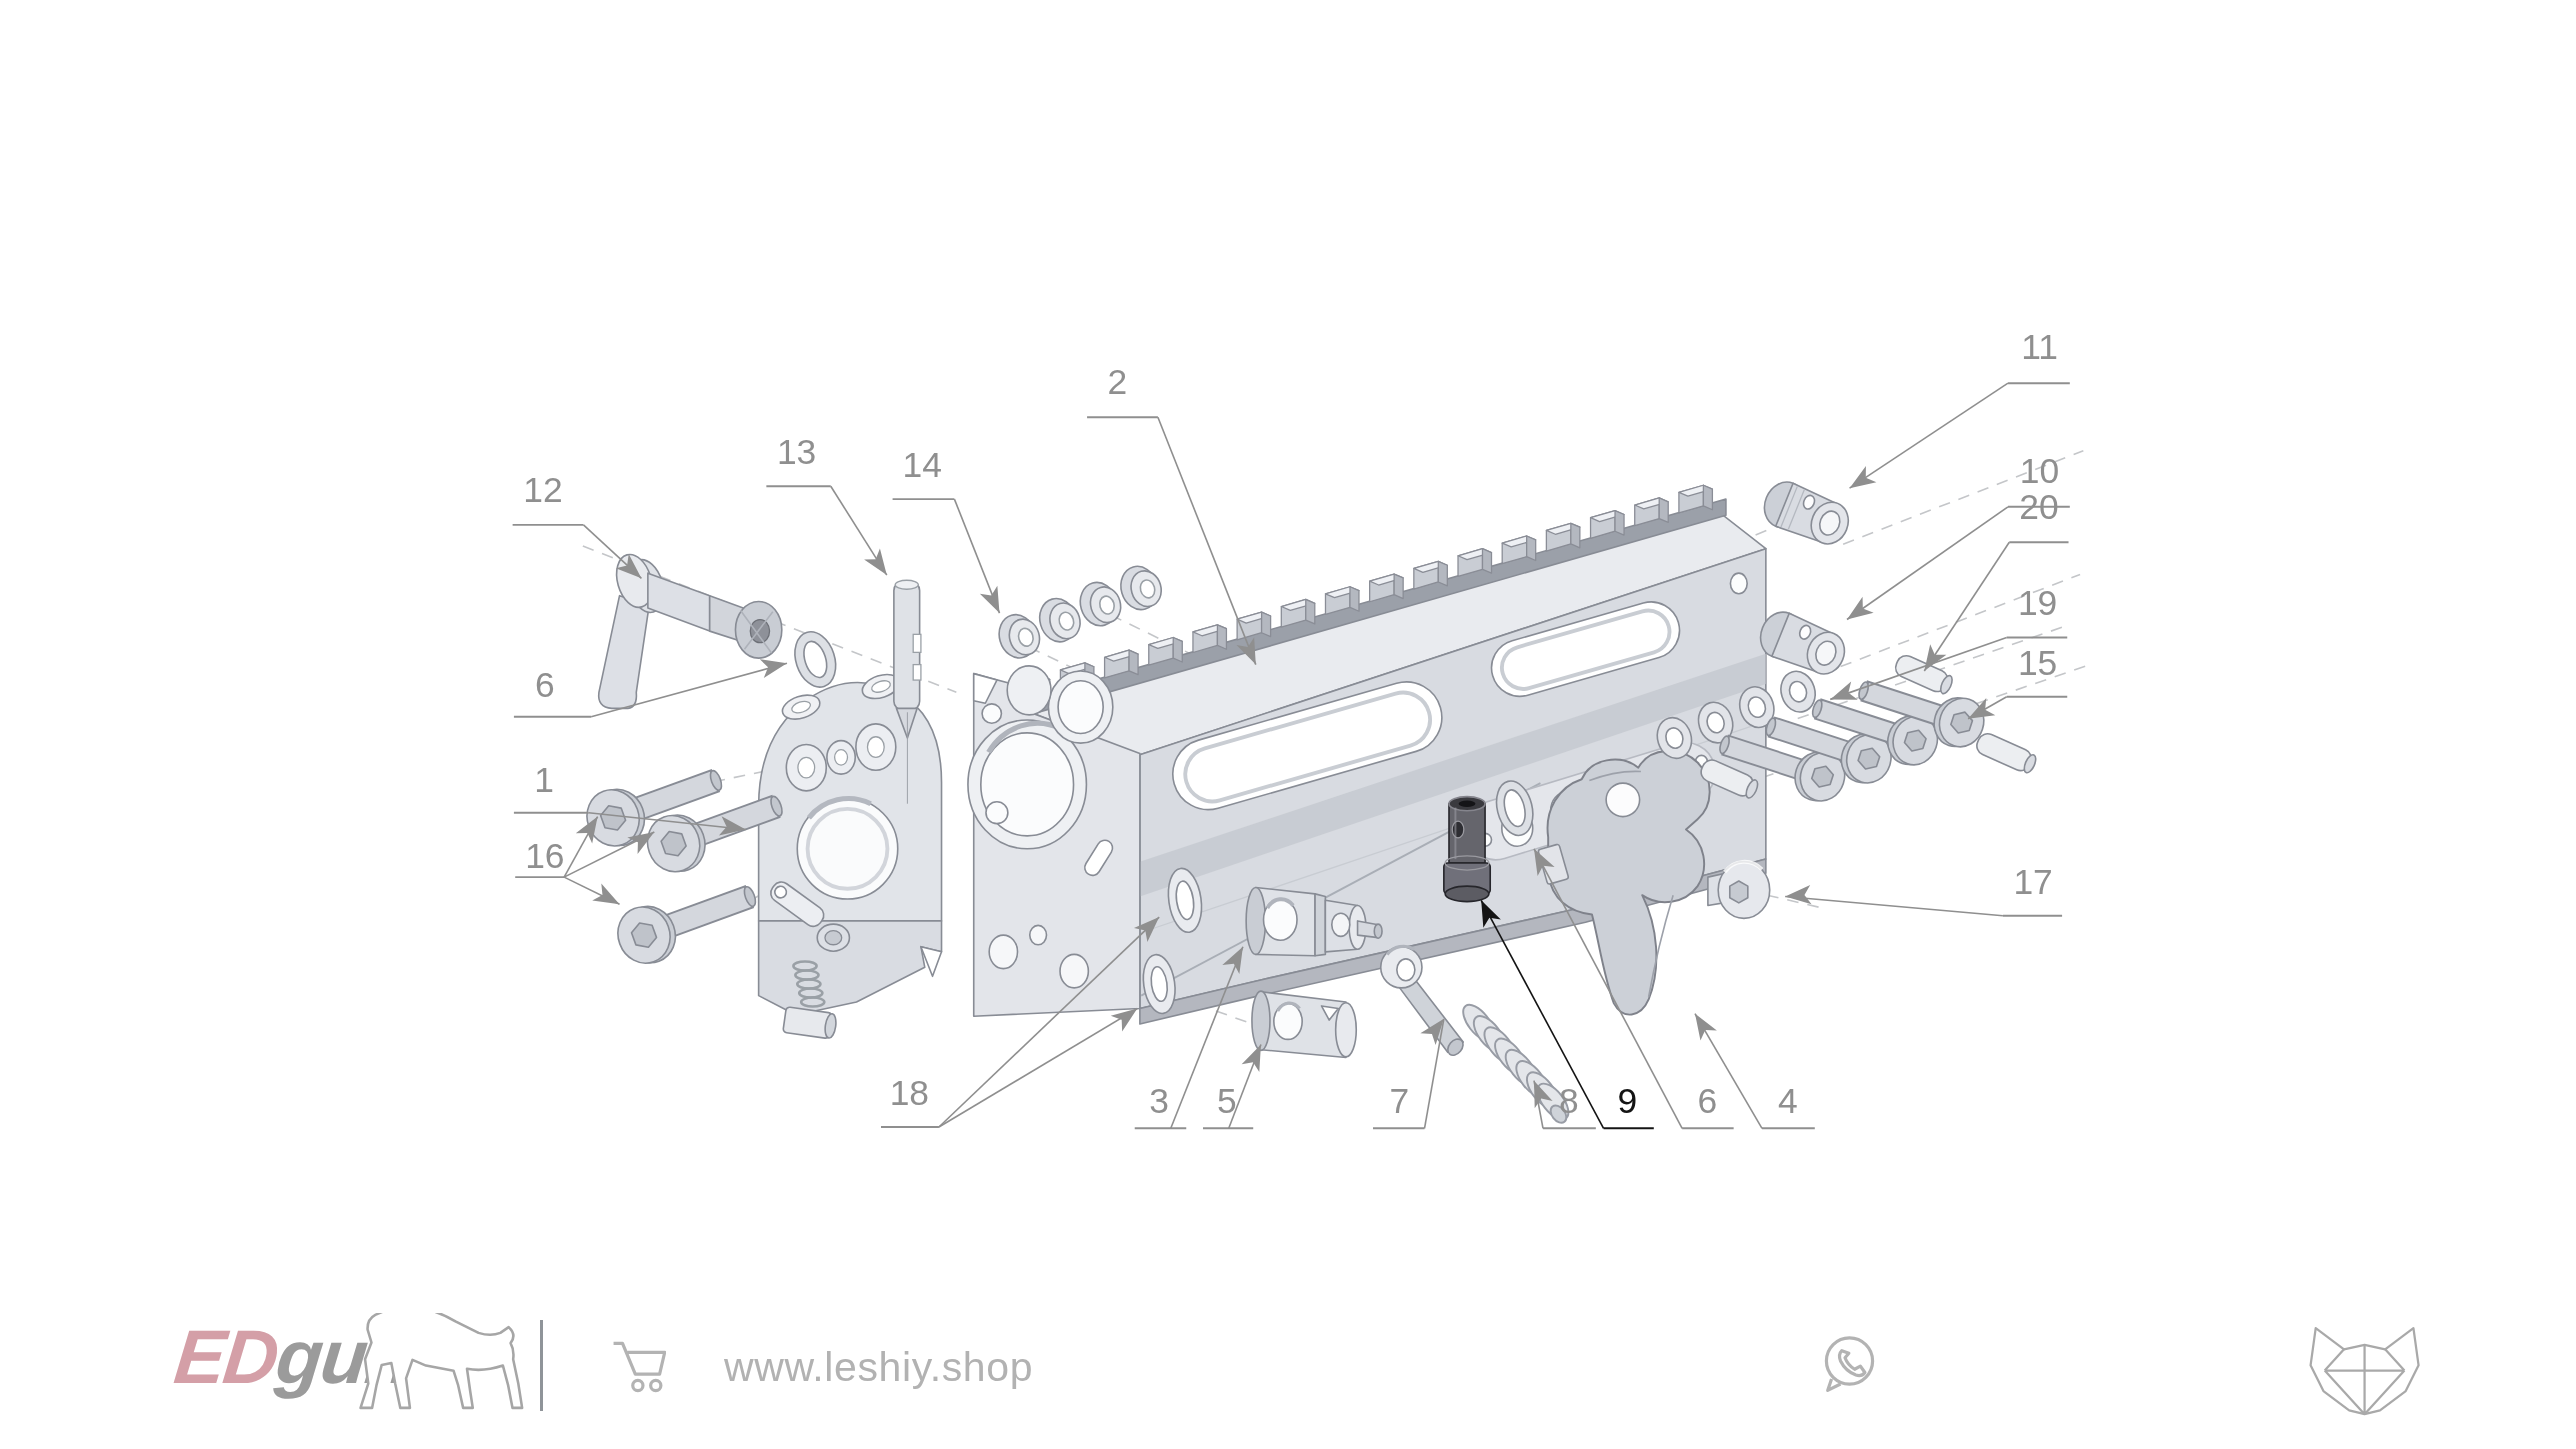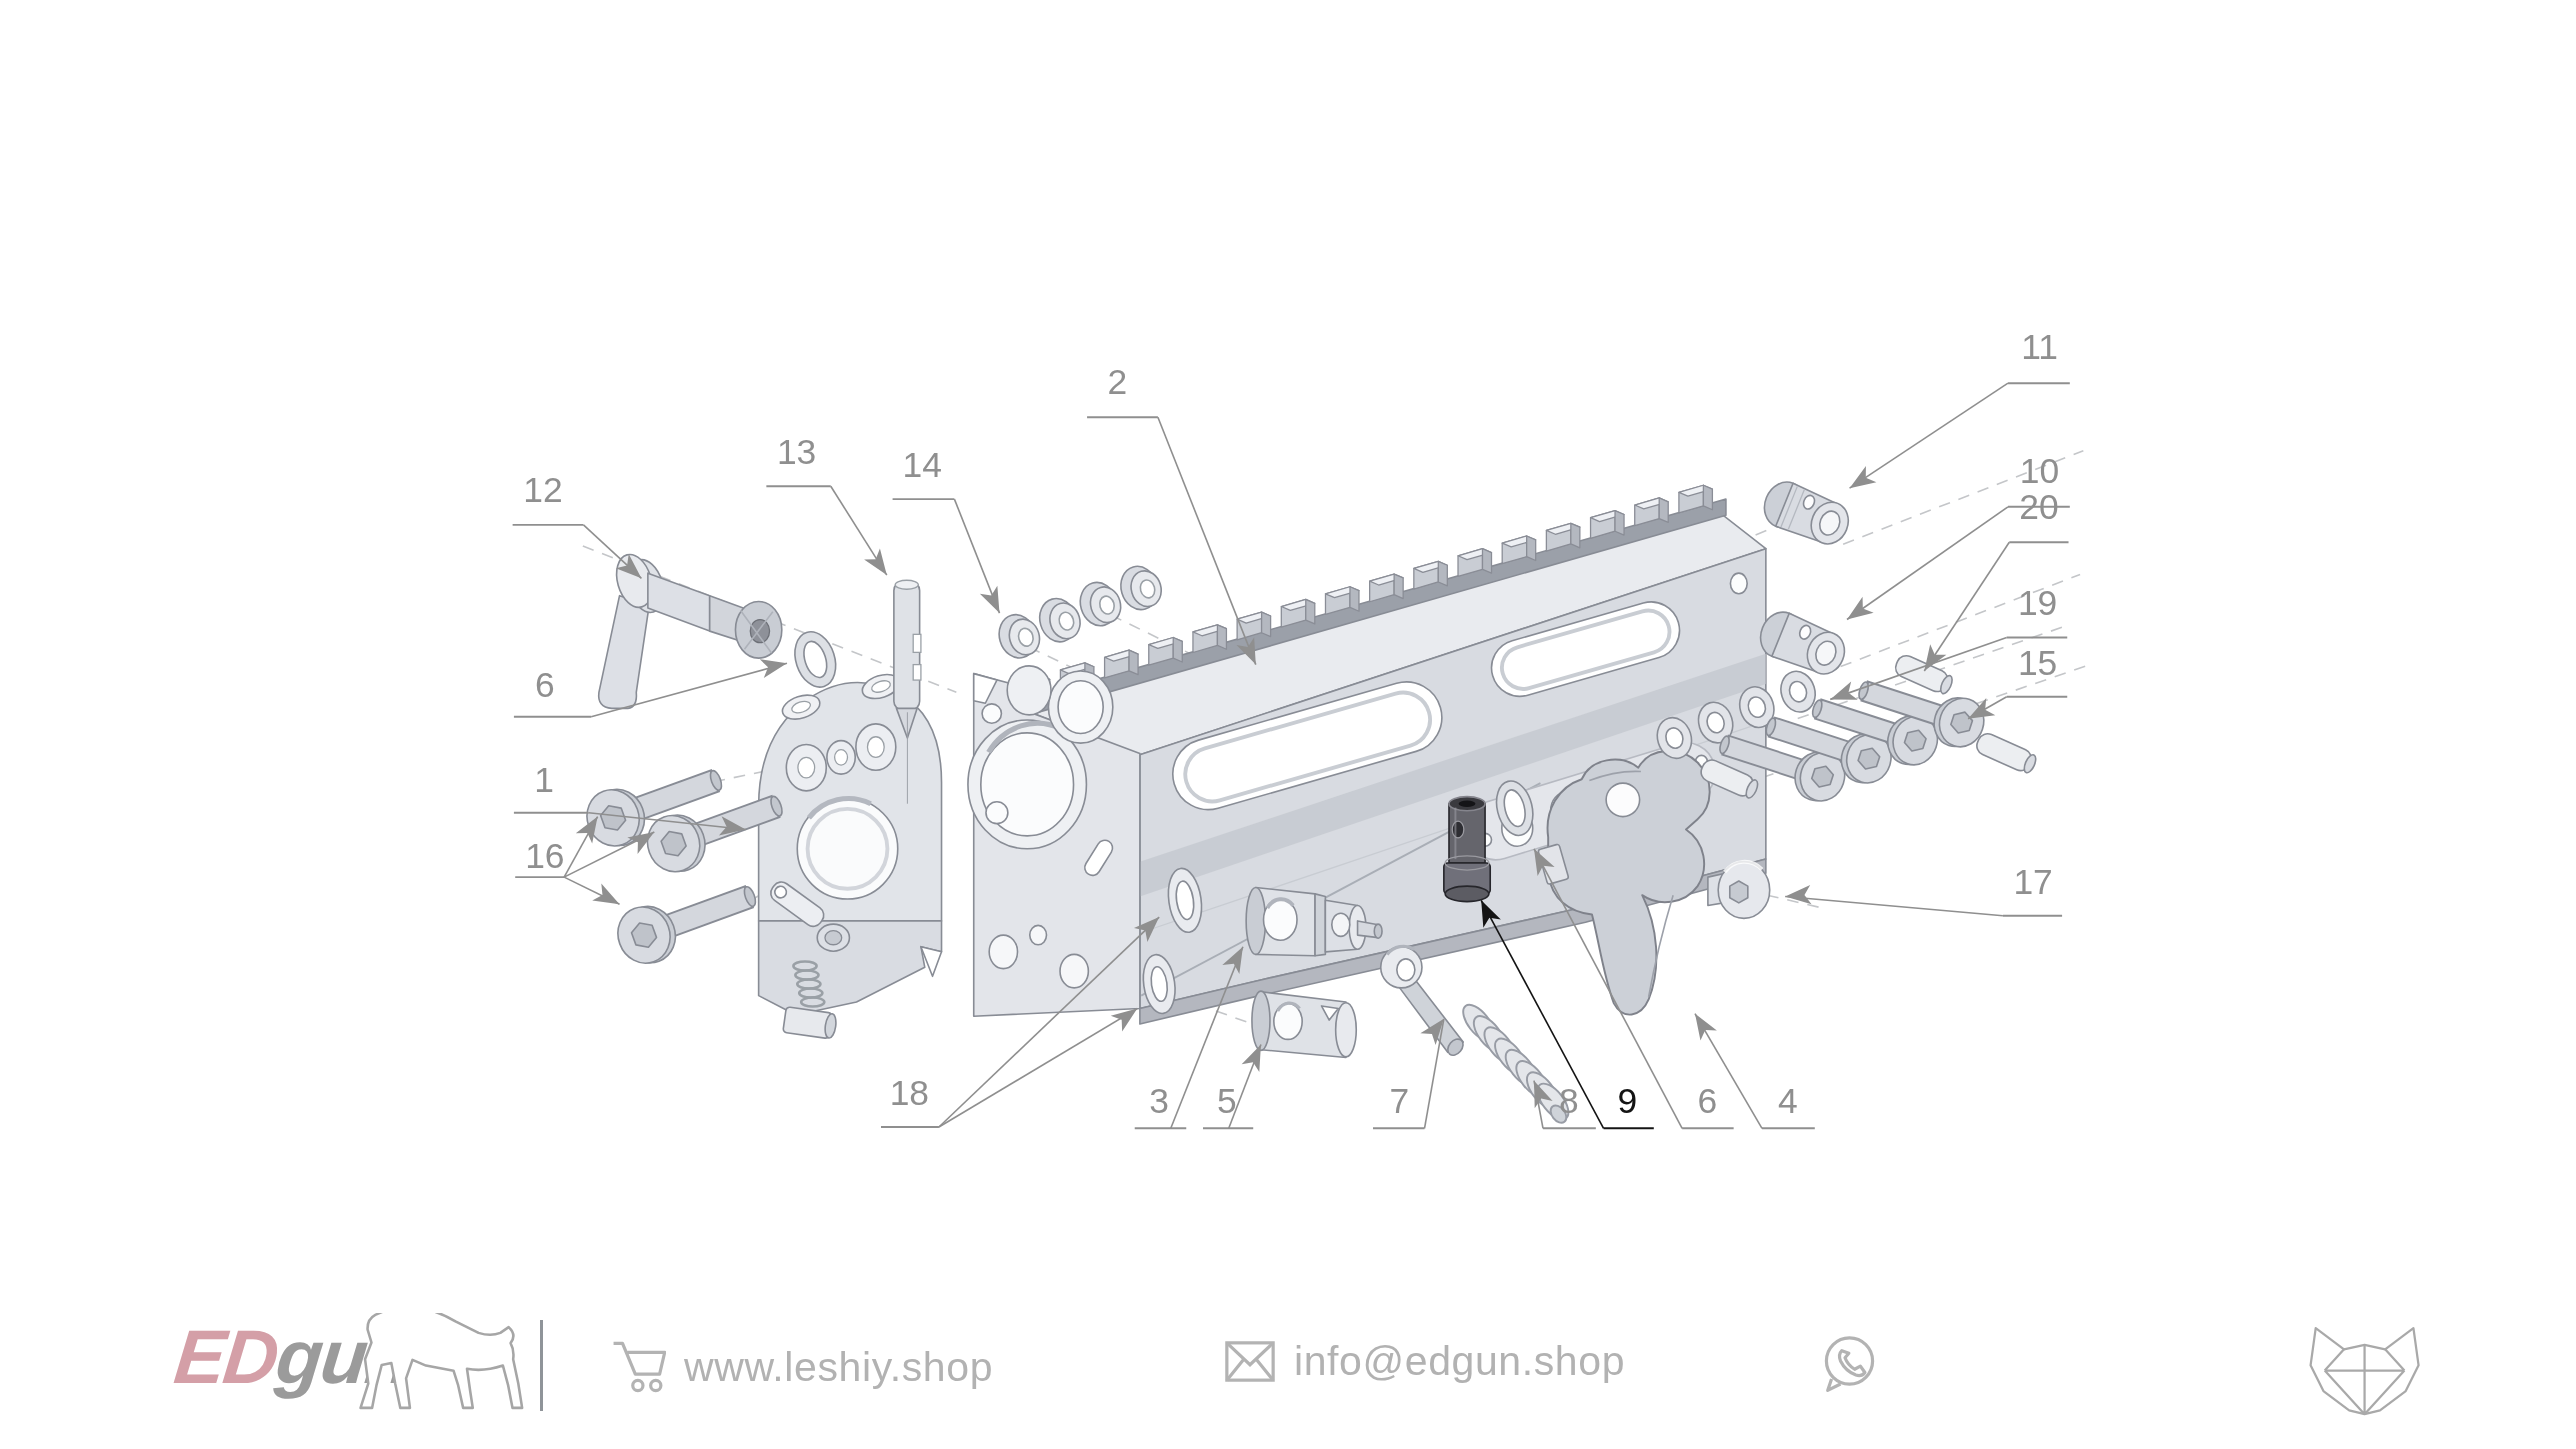--- a/index.html
+++ b/index.html
@@ -8,21 +8,21 @@
   svg text{font-family:"Liberation Sans",sans-serif;}
   .ol{stroke:#888c95;stroke-width:2.5;stroke-linejoin:round;stroke-linecap:round;}
   .thin{stroke:#9aa0a6;stroke-width:1.5;fill:none;}
   .dash{stroke:#c4c6c9;stroke-width:2.5;fill:none;stroke-dasharray:18 14;}
   .edge{fill:none;}
   .callout-text{font-size:55px;fill:var(--label-gray,#8f8f8f);}
   .callout-text.dark{fill:var(--label-dark,#141414);}
   
   #footer{position:absolute;left:0;top:1307px;width:2576px;height:122px;}
   .f-item{position:absolute;display:flex;align-items:center;gap:18px;color:var(--footer-gray,#b2b2b2);}
-  .f-text{font-size:41px;letter-spacing:0.6px;color:var(--footer-gray,#b2b2b2);}
+  .f-text{font-size:41px;letter-spacing:0.6px;color:var(--footer-gray,#b2b2b2);margin-left:40px;}
   #logo{position:absolute;left:175px;top:11.6px;transform:skewX(-6deg);font-style:italic;font-weight:bold;
         font-size:76px;letter-spacing:-1.9px;line-height:1;}
   #logo .ed{color:var(--logo-red,#d49fa7);}
   #logo .gun{color:#9b9b9b;}
   .vdiv{position:absolute;left:540px;top:13px;width:3.2px;height:91px;background:#8f9499;}
 </style>
 </head>
 <body>
 
 <div id="canvas">
@@ -624,27 +624,20 @@
 
   <div class="f-item" style="left:611px;top:31px">
     <svg width="55" height="58" viewBox="0 0 86 90">
       <path d="M4,8 L18,8 L38,56 L76,56 L84,22 L26,22" fill="none" stroke="#b3b3b3" stroke-width="5" stroke-linejoin="round"></path>
       <circle cx="42" cy="74" r="8" fill="none" stroke="#b3b3b3" stroke-width="5"></circle>
       <circle cx="70" cy="74" r="8" fill="none" stroke="#b3b3b3" stroke-width="5"></circle>
     </svg>
     <span class="f-text">www.leshiy.shop</span>
   </div>
 
-  <div class="f-item" style="left:1224px;top:31px">
-    <svg width="52" height="45" viewBox="0 0 80 70">
-      <rect x="4" y="6" width="72" height="58" fill="none" stroke="#b3b3b3" stroke-width="5"></rect>
-      <path d="M4,6 L40,40 L76,6 M4,64 L30,32 M76,64 L50,32" fill="none" stroke="#b3b3b3" stroke-width="5"></path>
-    </svg>
-    <span class="f-text">info@edgun.shop</span>
-  </div>
 
   <div class="f-item" style="left:1821px;top:27px">
     <svg width="57" height="59" viewBox="0 0 88 92">
       <circle cx="44" cy="42" r="36" fill="none" stroke="#b3b3b3" stroke-width="5"></circle>
       <path d="M16,70 L10,88 L30,78" fill="none" stroke="#b3b3b3" stroke-width="5" stroke-linejoin="round"></path>
       <path d="M32,26 Q26,32 30,42 Q38,58 54,64 Q63,67 68,60 L61,50 L52,55 Q41,48 37,37 L43,30 Z" fill="none" stroke="#b3b3b3" stroke-width="5" stroke-linejoin="round"></path>
     </svg>
   </div>
 
   <svg style="position:absolute;left:2299px;top:11.6px" width="135" height="103" viewBox="3570 2048 210 160">

